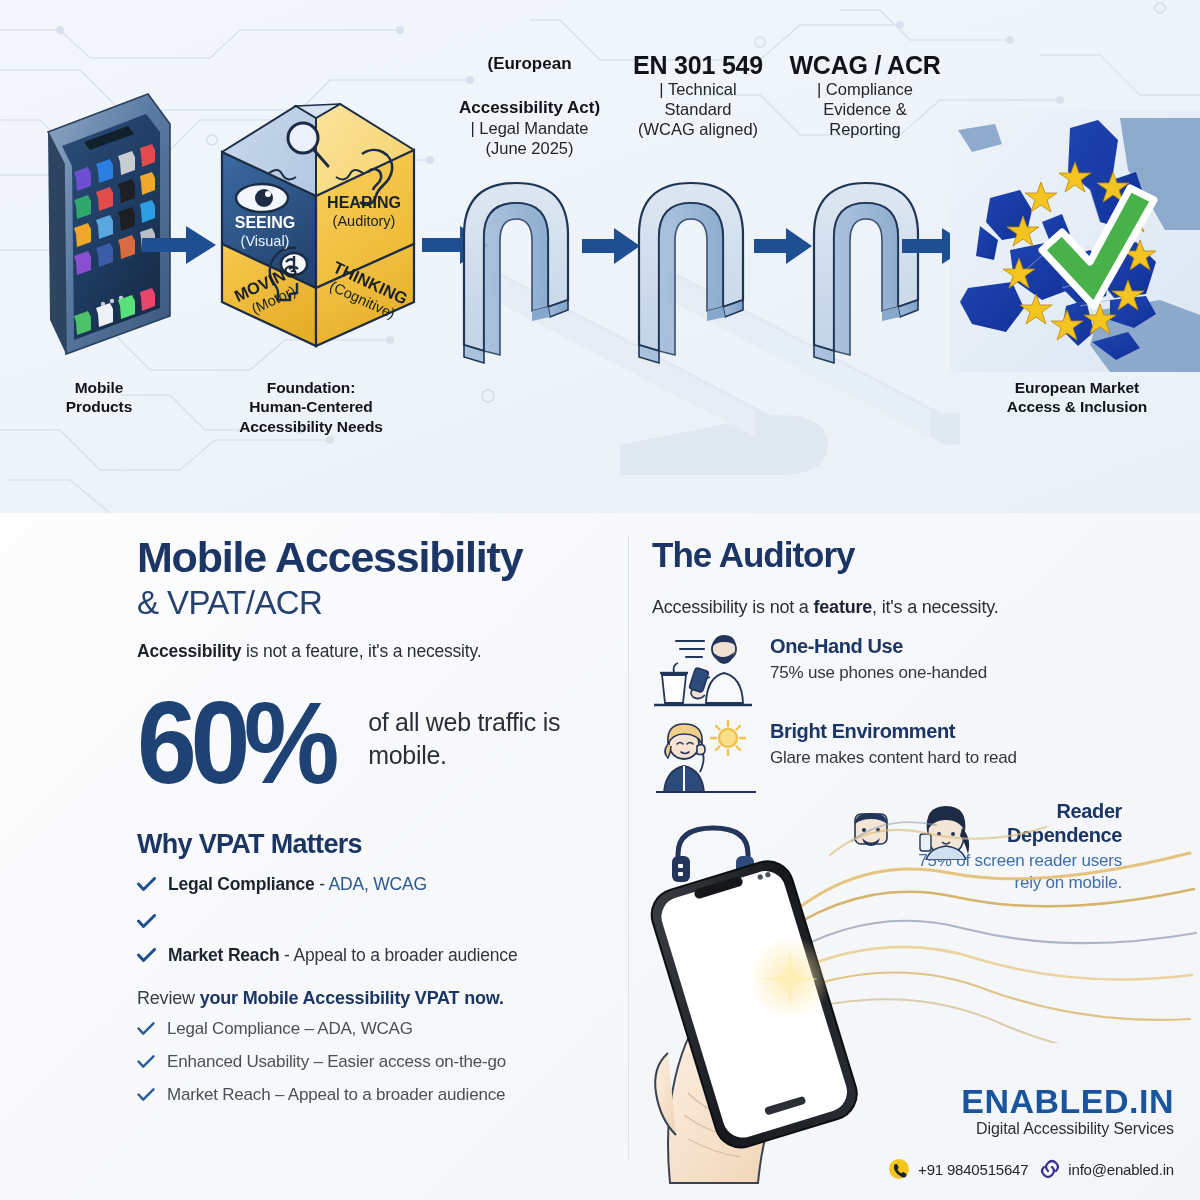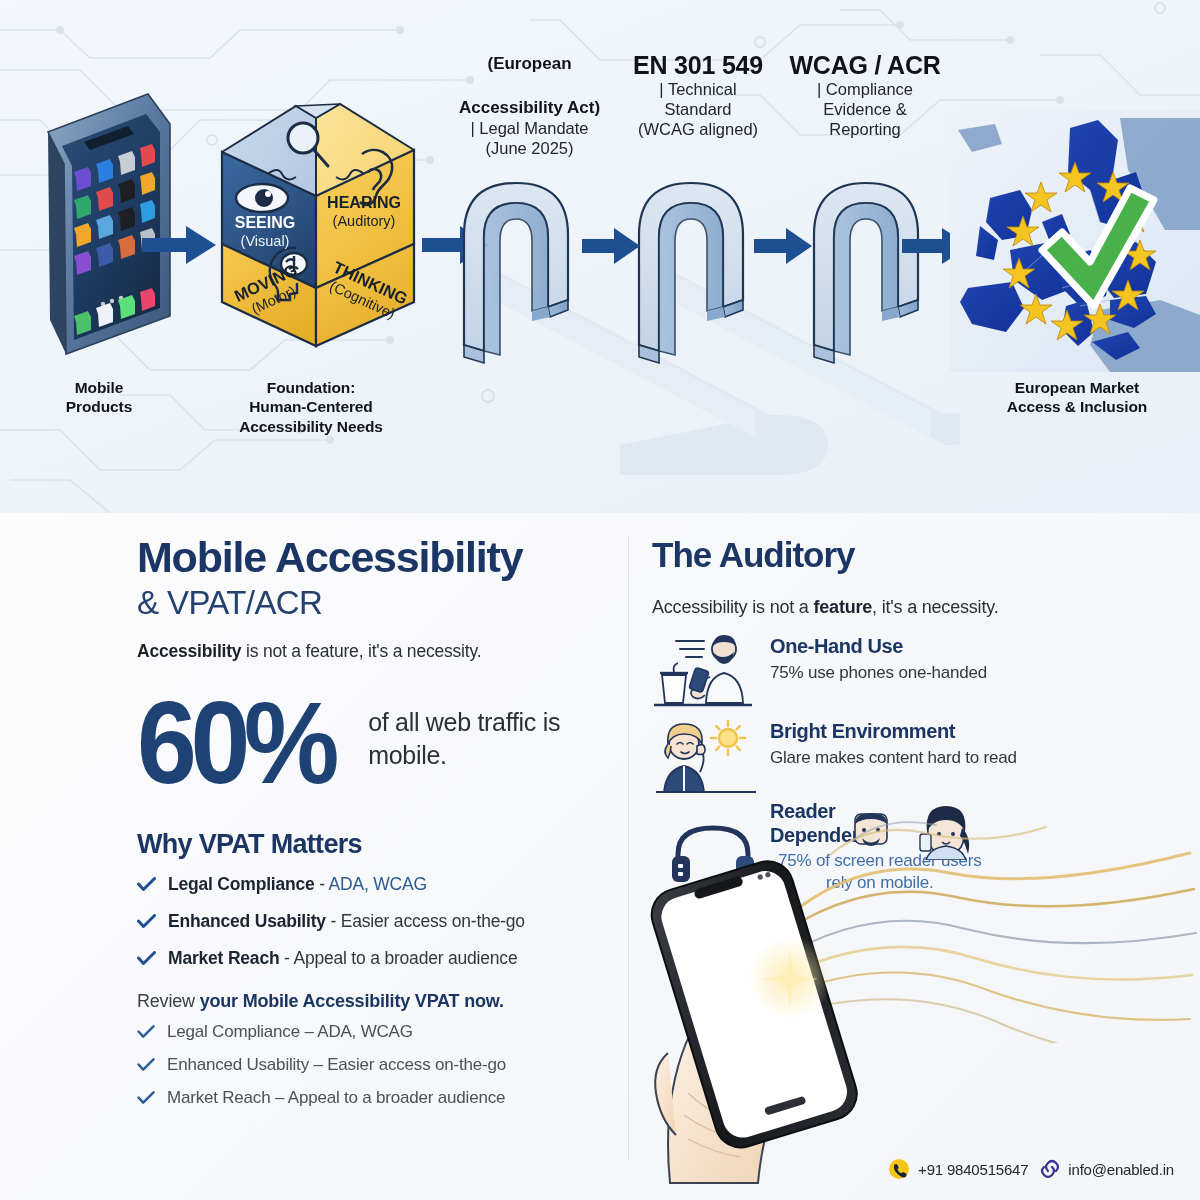--- a/index.html
+++ b/index.html
@@ -498,21 +498,20 @@
       <li>
         <svg class="ck" width="19" height="15" viewBox="0 0 19 15">
           <path d="M1.5 7 L6.5 12.5 L17.5 1.5" fill="none" stroke="#1e4f8f" stroke-width="3" stroke-linecap="round" stroke-linejoin="round"></path>
         </svg>
         <span><span class="li-bold">Legal Compliance</span><span class="li-norm"> - </span><span class="li-accent">ADA, WCAG</span></span>
       </li>
       <li>
         <svg class="ck" width="19" height="15" viewBox="0 0 19 15">
           <path d="M1.5 7 L6.5 12.5 L17.5 1.5" fill="none" stroke="#1e4f8f" stroke-width="3" stroke-linecap="round" stroke-linejoin="round"></path>
         </svg>
-        <span><span class="li-bold">Enhanced Usability</span><span class="li-norm"> - </span><span class="li-norm">Easier access on-the-go</span></span>
       </li>
       <li>
         <svg class="ck" width="19" height="15" viewBox="0 0 19 15">
           <path d="M1.5 7 L6.5 12.5 L17.5 1.5" fill="none" stroke="#1e4f8f" stroke-width="3" stroke-linecap="round" stroke-linejoin="round"></path>
         </svg>
         <span><span class="li-bold">Market Reach</span><span class="li-norm"> - </span><span class="li-norm">Appeal to a broader audience</span></span>
       </li>
     </ul>
 
     <div class="review-line">
@@ -635,21 +634,21 @@
       <path d="M48 24 q10 10 6 26 q-4 -14 -8 -18" fill="#1e2b46"></path>
       <g fill="#23355a">
           <circle cx="25" cy="30" r="2"></circle>
           <circle cx="39" cy="30" r="2"></circle>
         </g>
       <path d="M28 38 q4 4 8 0" fill="none" stroke="#23355a" stroke-width="1.6"></path>
       <path d="M12 56 q4 -12 20 -14 q16 2 20 14 Z" fill="#cfe0f0" stroke="#23355a" stroke-width="1.4"></path>
       <rect x="6" y="30" width="11" height="17" rx="2.5" fill="#eaf1f8" stroke="#23355a" stroke-width="1.4"></rect>
     </svg>
 
-    <div style="margin-left:118px;">
+    <div style="margin-left:118px;text-align:right;">
       <div class="ctx-title">Reader</div>
       <div class="ctx-title">Dependence</div>
       <div class="ctx-desc" style="margin-left:8px;">
         <span class="hl">75% of screen reader users</span>
       </div>
       <div class="ctx-desc" style="margin-left:56px;margin-top:0;">
         <span class="hl">rely on mobile.</span>
       </div>
     </div>
   </div>
@@ -705,20 +704,24 @@
       <rect x="92" y="33" width="50" height="10" rx="5" fill="#15171b"></rect>
       <rect x="96" y="262" width="42" height="8" rx="4" fill="#2c3036"></rect>
       <circle cx="160" cy="40" r="2.6" fill="#4c525a"></circle>
       <circle cx="168" cy="40" r="2.6" fill="#4c525a"></circle>
     </g>
 
     <circle cx="150" cy="135" r="42" fill="url(#glowG)" opacity="0.85"></circle>
     <path d="M150 108 L154 132 L178 136 L154 140 L150 164 L146 140 L122 136 L146 132 Z" fill="#ffeeb6" opacity="0.9"></path>
   </svg>
 
+  <div id="brand">
+    <div class="brand-name">ENABLED.IN</div>
+    <div class="brand-sub">Digital Accessibility Services</div>
+  </div>
 
   <div id="contact">
     <div class="c-item">
       <svg width="22" height="22" viewBox="0 0 22 22">
         <circle cx="11" cy="11" r="10" fill="#f5c518"></circle>
         <path d="M6.5 6.5 q2 -1.2 3 0.6 l1 1.8 q0.5 1 -0.6 1.8 q-0.6 0.5 -0.2 1.3 q1 2 3 3 q0.8 0.4 1.3 -0.2 q0.8 -1.1 1.8 -0.6 l1.8 1 q1.8 1 0.6 3 q-1.6 2.4 -5 0.6 q-3.6 -1.9 -6 -5.6 q-2.2 -3.4 -0.7 -6.7 Z" fill="#1b2430"></path>
       </svg>
       <span>+91 9840515647</span>
     </div>
     <div class="c-item">

